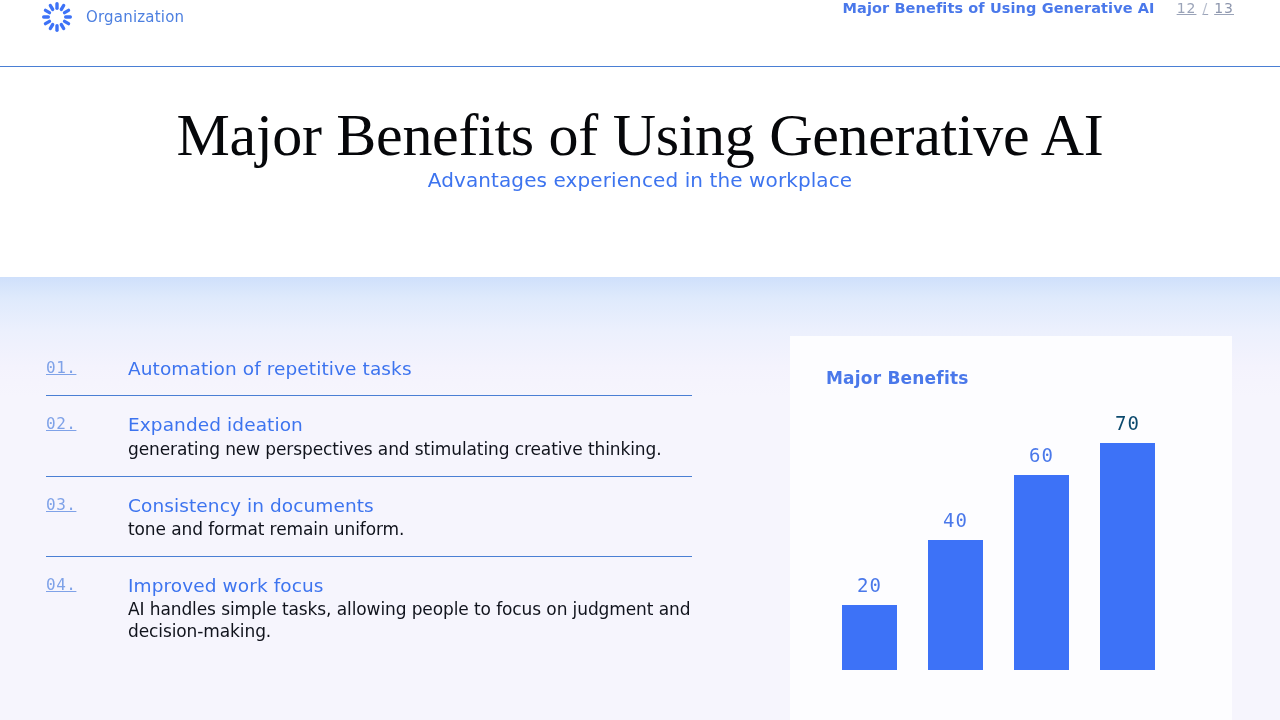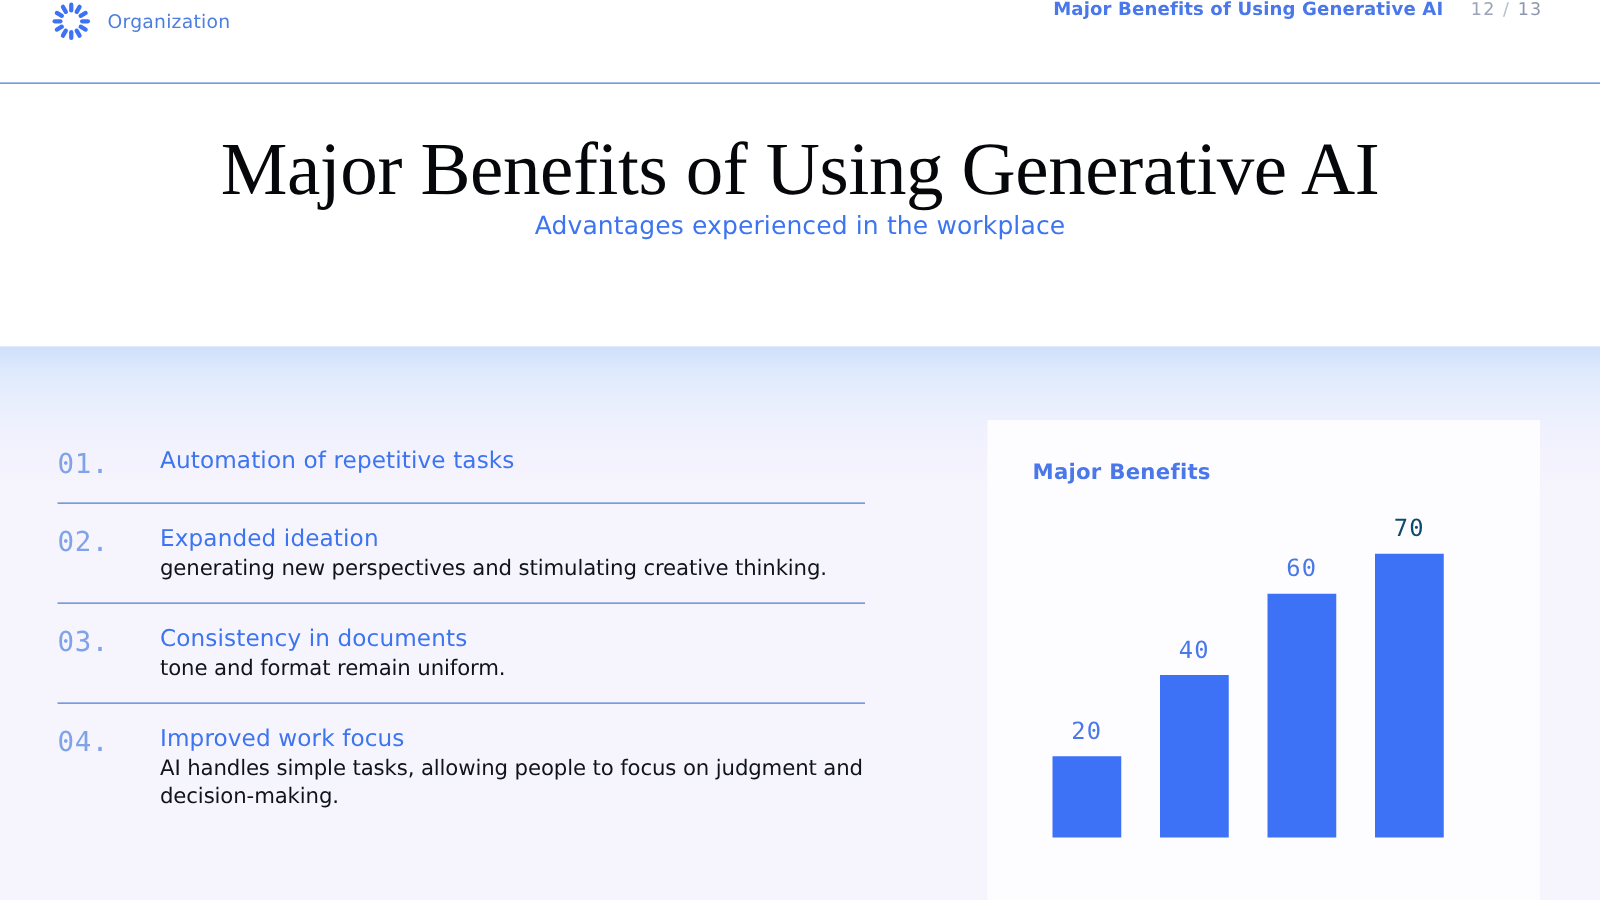--- a/index.html
+++ b/index.html
@@ -88,20 +88,21 @@
     font-weight: 600;
   }
 
   .pager {
     font-size: 14px;
     color: #9aa3b8;
     letter-spacing: 1px;
     display: flex;
     align-items: baseline;
     gap: 6px;
+    text-decoration: underline;
   }
   .pager .sep { color: #b6bdcd; }
   .pager .total { color: #8d96ad; }
 
   
   .hero {
     position: absolute;
     left: 0; top: 67px;
     width: 1280px;
     height: 210px;
@@ -150,25 +151,26 @@
 
   .benefit-row {
     display: flex;
     align-items: flex-start;
     padding-bottom: 0;
   }
 
   .benefit-row .num {
     flex: 0 0 82px;
     font-family: "DejaVu Sans Mono", monospace;
-    font-size: 22px;
+    font-size: 16px;
     color: #7fa2e8;
     line-height: 1.3;
     letter-spacing: 0.5px;
     padding-top: 1px;
+    text-decoration: underline;
   }
 
   .benefit-body { flex: 1 1 auto; }
 
   .benefit-title {
     font-size: 18.5px;
     color: #3d74ef;
     line-height: 1.26;
     letter-spacing: 0.1px;
   }

